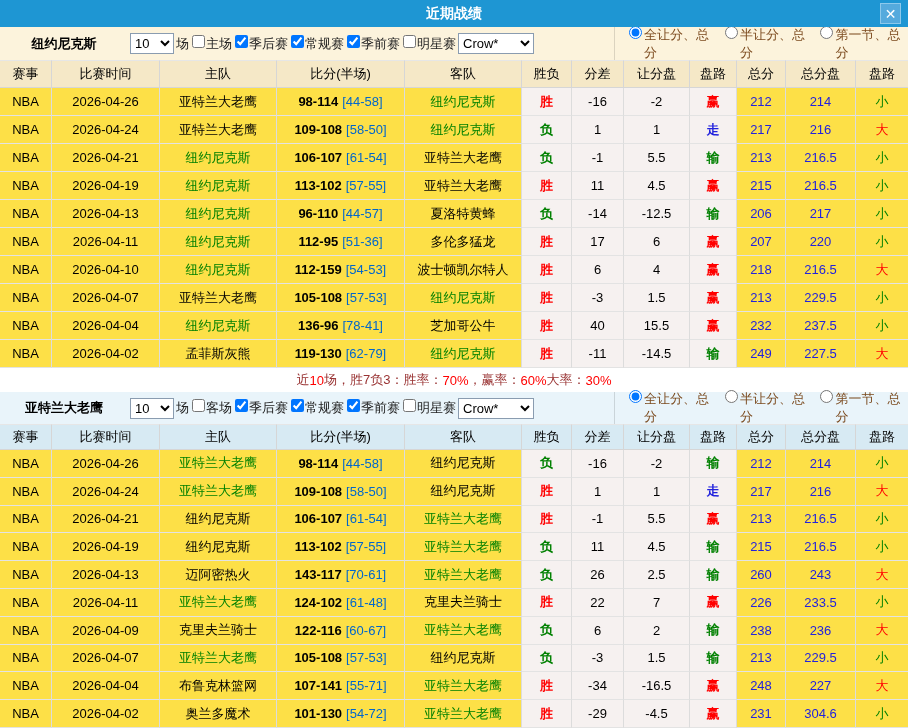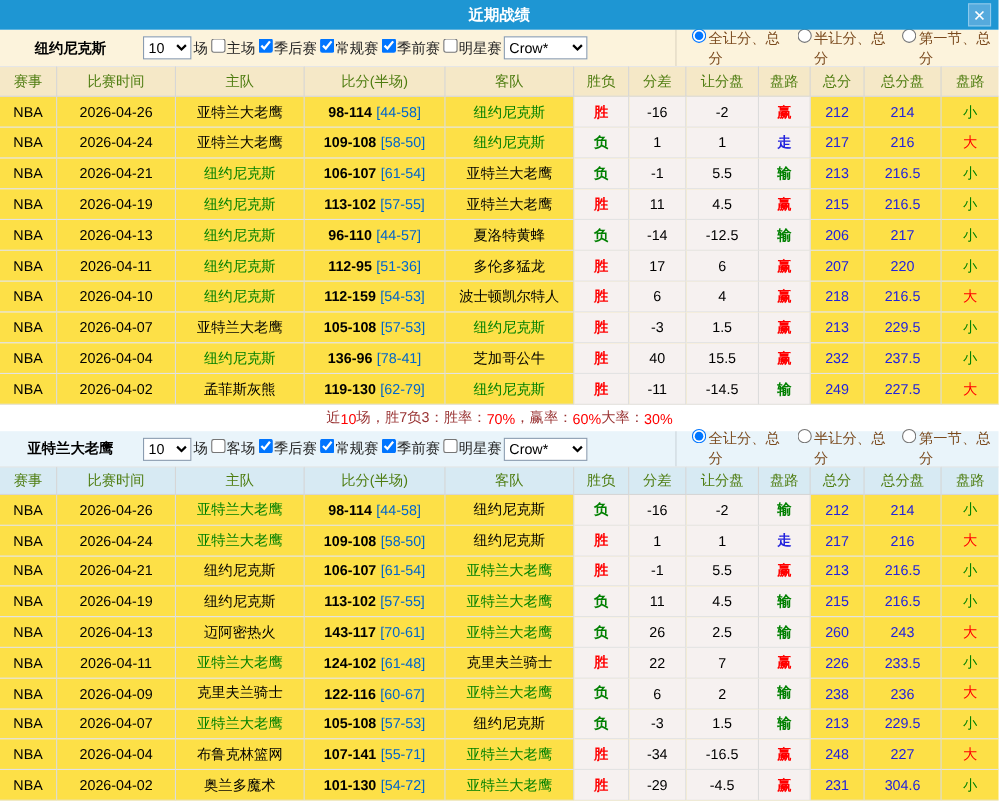--- a/index.html
+++ b/index.html
@@ -22,21 +22,21 @@
   .book-select{width:76px;}
   .cb-item,.radio-item{display:flex;align-items:flex-start;}
   .cb-item input{margin:0 1px 0 3px;}
   .radio-item input{margin:0 2px 0 8px;}
   .radio-item:first-child input{margin-left:0;}
   .flabel{color:#222;}
   
   .thead{display:flex;}
   .p1 .thead{height:28px;background:#F5E8C7;}
   .p2 .thead{height:26px;background:#D7EAF3;}
-  .hc{display:flex;align-items:center;justify-content:center;color:#4d7c0f;border-right:1px solid #D6D6D6;border-bottom:1px solid #D6D6D6;border-top:1px solid #E6E6E6;box-sizing:border-box;}
+  .hc{display:flex;align-items:center;justify-content:center;color:#000000;border-right:1px solid #D6D6D6;border-bottom:1px solid #D6D6D6;border-top:1px solid #E6E6E6;box-sizing:border-box;}
   .trow{display:flex;background:#fde047;}
   .p1 .trow{height:28px;}
   .p2 .trow{height:27.8px;}
   .c{display:flex;align-items:center;justify-content:center;border-right:1px solid #DCDCDC;border-bottom:1px solid #E3E3E3;box-sizing:border-box;}
   .shade{background:#F6F1F0;}
   .w0{width:52px;} .w1{width:108px;} .w2{width:117px;} .w3{width:128px;} .w4{width:117px;}
   .w5{width:50px;} .w6{width:52px;} .w7{width:66px;} .w8{width:47px;} .w9{width:49px;}
   .w10{width:70px;} .w11{width:52px;border-right:none;}
   .team-green{color:#008000;}
   .red{color:#FF0000;} .green{color:#008000;} .blue{color:#2222DD;}

